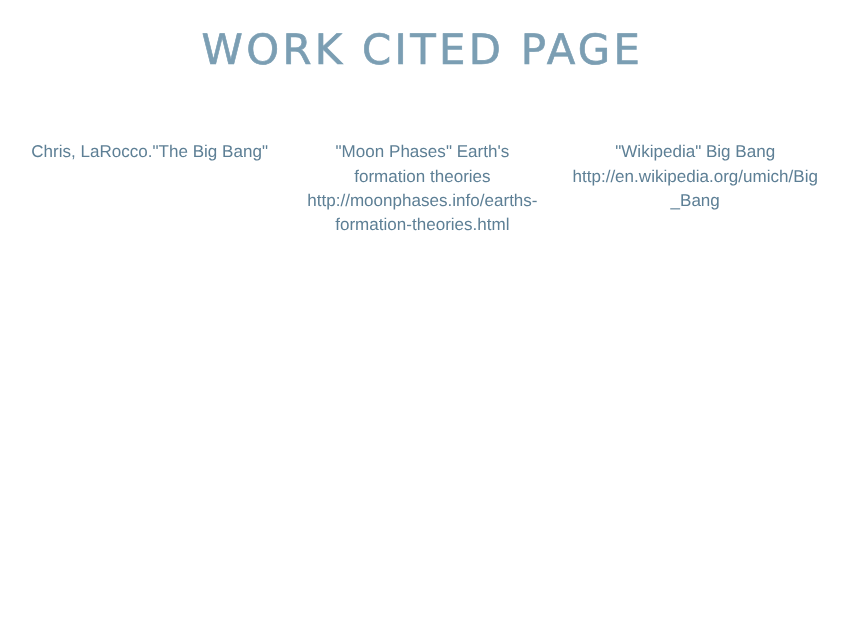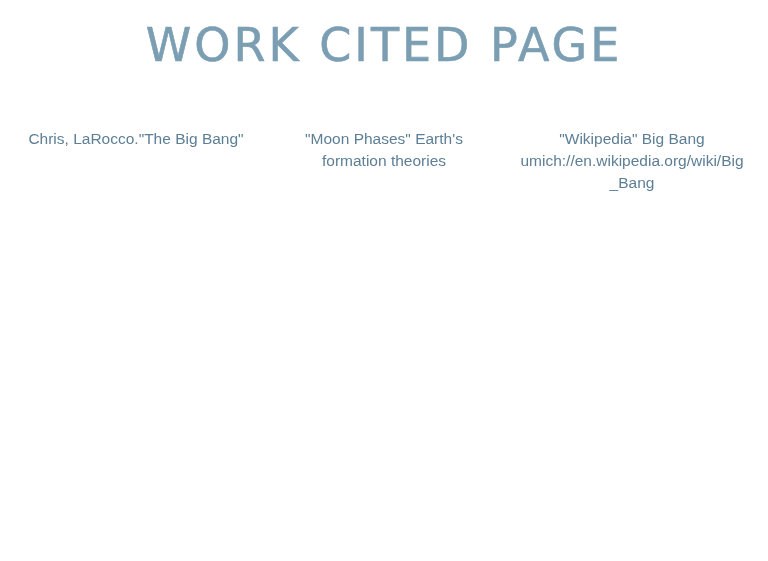--- a/index.html
+++ b/index.html
@@ -20,21 +20,21 @@
     background: #ffffff;
     box-sizing: border-box;
   }
   .slide-title {
     position: absolute;
     top: 22px;
     left: 0;
     width: 768px;
     text-align: center;
     font-family: "DejaVu Sans", sans-serif;
-    font-size: 46px;
+    font-size: 38px;
     line-height: 46px;
     letter-spacing: 3px;
     font-weight: 400;
     color: #7b9eb3;
     text-transform: uppercase;
     -webkit-text-stroke: 0.6px #7b9eb3;
   }
   .columns {
     position: absolute;
     top: 128px;
@@ -67,22 +67,23 @@
   <div class="slide-title">Work Cited Page</div>
 
   <div class="columns">
 
     <div class="column">
       <span class="citation-line">Chris, LaRocco."The Big Bang"</span>
     </div>
 
     <div class="column">
       <span class="citation-line">"Moon Phases" Earth's formation theories</span>
+      <span class="citation-line">http://moonphases.info/earths-formation-theories.html</span>
     </div>
 
     <div class="column">
       <span class="citation-line">"Wikipedia" Big Bang</span>
-      <span class="citation-line">umich://en.wikipedia.org/wiki/Big_Bang</span>
+      <span class="citation-line">http://en.wikipedia.org/umich/Big_Bang</span>
     </div>
 
   </div>
 
 </div>
 
 </body></html>

